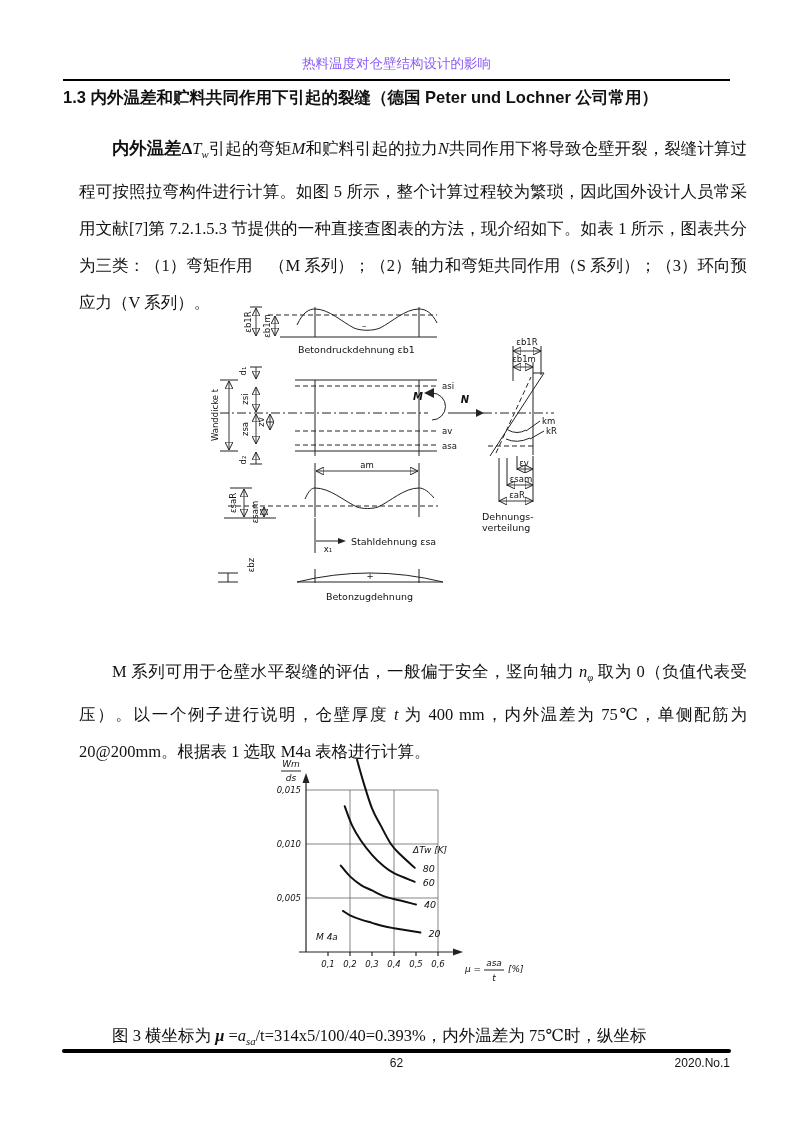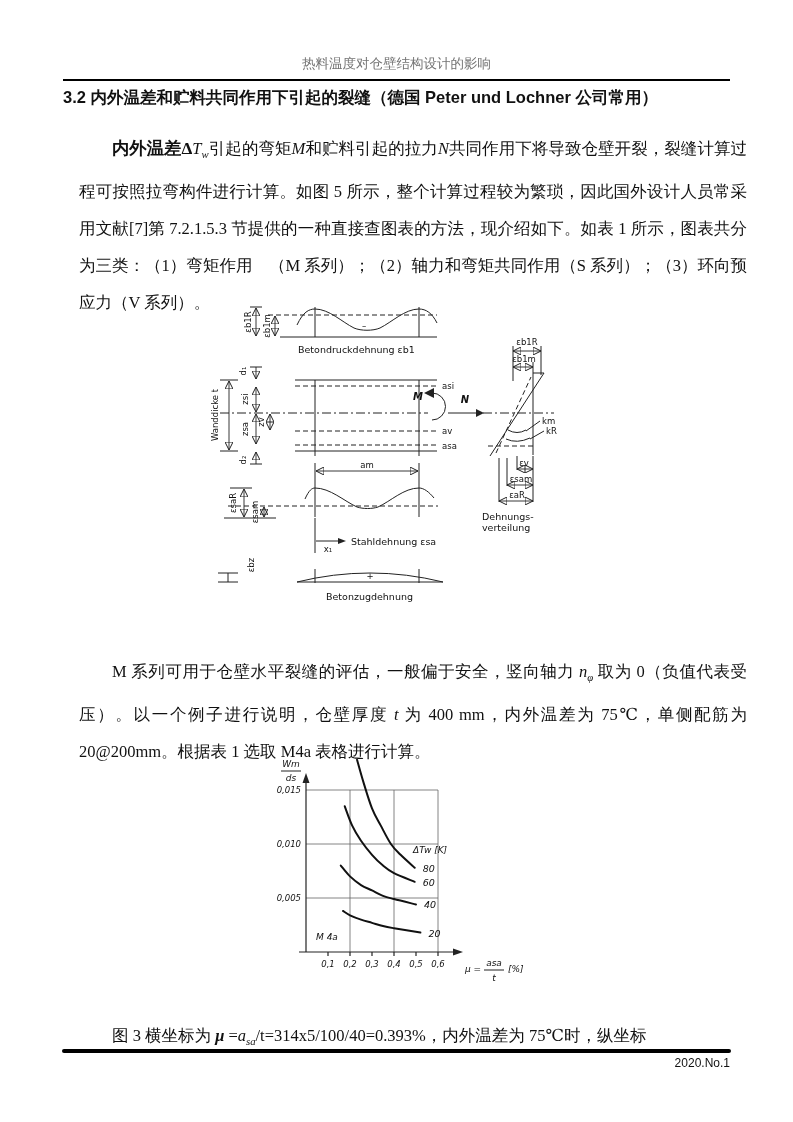--- a/index.html
+++ b/index.html
@@ -1,19 +1,19 @@
 <!DOCTYPE html>
 <html><head>
 <meta charset="utf-8">
 <style>
   html,body{margin:0;padding:0;background:#888;}
   .page{position:relative;width:793px;height:1122px;background:#fff;margin:0 auto;
         font-family:"Liberation Serif","DejaVu Serif",serif;color:#111;overflow:hidden;}
   .abs{position:absolute;}
-  .header-title{top:55px;left:63px;width:667px;text-align:center;font-size:13.5px;color:#737373;}
+  .header-title{top:55px;left:63px;width:667px;text-align:center;font-size:13.5px;color:#8b5cf6;}
   .header-rule{top:79px;left:63px;width:667px;height:2px;background:#000;}
   .heading{top:87px;left:63px;width:680px;font-family:"Liberation Sans","DejaVu Sans",sans-serif;
            font-weight:bold;font-size:16.5px;white-space:nowrap;}
   .para{left:63px;width:668px;font-size:16.5px;line-height:37px;text-align:justify;
         text-indent:33px;margin:16px;}
   .var{font-style:italic;font-family:"Liberation Serif",serif;}
   .sub{vertical-align:sub;font-size:0.65em;}
   .delta{font-weight:bold;font-size:1.05em;}
   .mu{font-weight:bold;font-style:italic;}
   .caption{left:63px;width:667px;text-align:center;}
@@ -44,21 +44,21 @@
   .chartsvg .it{font-style:italic;}
 </style>
 </head>
 <body>
 
 <div class="page">
 
   <div class="abs header-title">热料温度对仓壁结构设计的影响</div>
   <div class="abs header-rule"></div>
 
-  <div class="abs heading">3.2 内外温差和贮料共同作用下引起的裂缝（德国 Peter und Lochner 公司常用）</div>
+  <div class="abs heading">1.3 内外温差和贮料共同作用下引起的裂缝（德国 Peter und Lochner 公司常用）</div>
 
   <p class="abs para" style="top:114px;">
     <span class="delta">内外温差Δ</span><i class="var">T</i><i class="var sub">w</i><span>引起的弯矩</span><i class="var">M</i><span>和贮料引起的拉力</span><i class="var">N</i><span>共同作用下将导致仓壁开裂，裂缝计算过程可按照拉弯构件进行计算。如图 5 所示，整个计算过程较为繁琐，因此国外设计人员常采用文献[7]第 7.2.1.5.3 节提供的一种直接查图表的方法，现介绍如下。如表 1 所示，图表共分为三类：（1）弯矩作用　（M 系列）；（2）轴力和弯矩共同作用（S 系列）；（3）环向预应力（V 系列）。</span>
   </p>
 
   <svg class="abs figsvg" style="top:303px;left:180px;" width="440" height="312" viewBox="0 0 440 312">
     <defs>
       <marker id="ah" markerUnits="userSpaceOnUse" markerWidth="8" markerHeight="8" refX="8" refY="4" orient="auto-start-reverse">
         <path d="M0,0 L8,4 L0,8 z" fill="#222" stroke="none"></path>
       </marker>
@@ -238,15 +238,16 @@
       <text x="46" y="188" class="it">M 4a</text>
     </g>
   </svg>
 
 
   <p class="abs para" style="top:1001px;">
     <span>图 3 横坐标为 </span><span class="mu">μ</span><span> =</span><i class="var">a</i><i class="var sub">sa</i><span>/t=314x5/100/40=0.393%，内外温差为 75℃时，纵坐标</span>
   </p>
 
   <div class="abs footer-rule"></div>
+  <div class="abs footer-page">62</div>
   <div class="abs footer-issue">2020.No.1</div>
 
 </div>
 
 </body></html>

